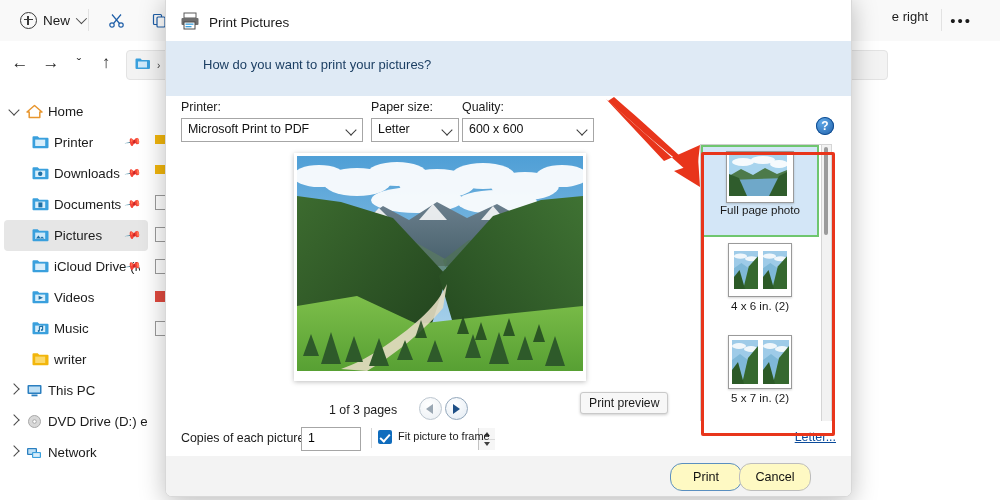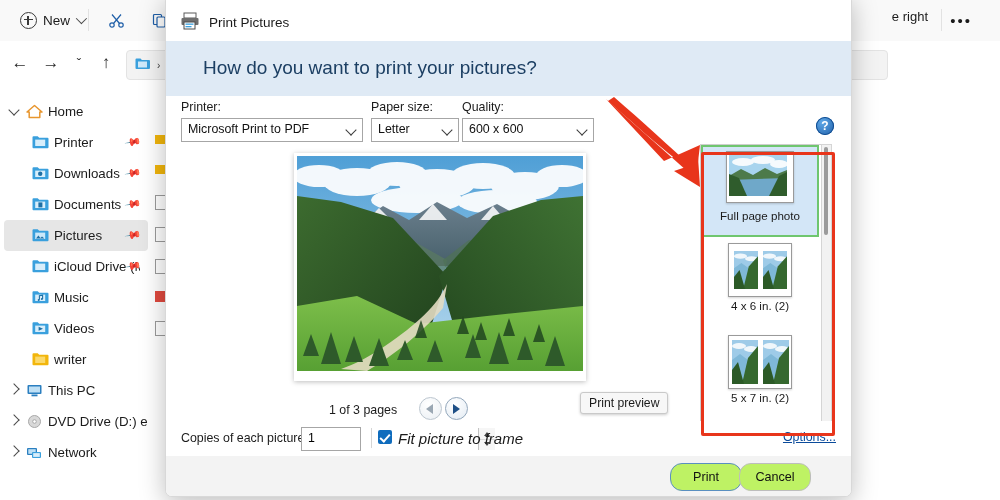--- a/index.html
+++ b/index.html
@@ -52,21 +52,21 @@
   #dialog{
     position:absolute;left:165px;top:-6px;width:685px;height:501px;
     background:#ffffff;border:1px solid #d8d8d8;border-radius:7px;
     box-shadow:0 6px 26px rgba(0,0,0,.26);overflow:hidden;
   }
   #dlg-title{position:absolute;left:0;top:0;width:685px;height:46px;background:#ffffff;}
   #dlg-title .t{position:absolute;left:43px;top:20px;font-size:13.5px;color:#1b1b1b;}
   #dlg-printer-ico{position:absolute;left:14px;top:17px;width:20px;height:18px;}
 
   #dlg-head{position:absolute;left:0;top:46px;width:685px;height:55px;background:#dfeaf5;}
-  #dlg-head .h{position:absolute;left:37px;top:16px;font-size:19px;color:#1c3f63;}
+  #dlg-head .h{position:absolute;left:37px;top:16px;font-size:13px;color:#1c3f63;}
 
   #dlg-body{position:absolute;left:0;top:101px;width:685px;height:325px;background:#fff;border-bottom:1px solid #e0e0e0;}
 
   .fld-lab{position:absolute;font-size:12.4px;color:#1b1b1b;}
   .combo{position:absolute;height:22px;background:#fff;border:1px solid #a6a6a6;border-radius:0;}
   .combo .v{position:absolute;left:6px;top:3px;font-size:12.4px;color:#111;white-space:nowrap;}
   .combo .c{position:absolute;right:7px;top:7px;width:7px;height:7px;border-right:1.3px solid #3c3c3c;border-bottom:1.3px solid #3c3c3c;transform:rotate(45deg);}
 
   #help-btn{position:absolute;left:650px;top:21px;width:18px;height:18px;border-radius:50%;
     background:radial-gradient(circle at 35% 30%,#5fa8e8,#1f5fa8);color:#fff;font-size:12px;font-weight:bold;
@@ -105,25 +105,25 @@
   #spin{position:absolute;left:176px;top:0px;width:16px;height:22px;border-left:1px solid #c3c3c3;background:#f6f6f6;}
   .sp-h{position:absolute;left:0;width:16px;height:11px;}
   .sp-h .a{position:absolute;left:5px;width:0;height:0;}
   #sp-up{top:0;border-bottom:1px solid #dadada;}
   #sp-up .a{top:4px;border-left:3px solid transparent;border-right:3px solid transparent;border-bottom:4px solid #404040;}
   #sp-dn{top:11px;}
   #sp-dn .a{top:3px;border-left:3px solid transparent;border-right:3px solid transparent;border-top:4px solid #404040;}
   #vdiv{position:absolute;left:205px;top:7px;width:1px;height:20px;background:#d5d5d5;}
   #fitchk{position:absolute;left:212px;top:9px;width:14px;height:14px;background:#0f6cbd;border-radius:2px;}
   #fitchk:after{content:"";position:absolute;left:4px;top:1.5px;width:4px;height:8px;border-right:2px solid #fff;border-bottom:2px solid #fff;transform:rotate(42deg);}
-  #fitlab{position:absolute;left:232px;top:9px;font-size:15px;color:#1b1b1b;font-style:italic;}
+  #fitlab{position:absolute;left:232px;top:9px;font-size:11px;color:#1b1b1b;}
   #options{position:absolute;right:15px;top:9px;font-size:12.4px;color:#0b4b9b;text-decoration:underline;}
 
   #dlg-foot{position:absolute;left:0;top:461px;width:685px;height:40px;background:#f3f3f3;}
-  .btn{position:absolute;top:7px;height:26px;width:70px;border-radius:12px;background:#bef264;border:1px solid #bdbdbd;
+  .btn{position:absolute;top:7px;height:26px;width:70px;border-radius:12px;background:#fef9c3;border:1px solid #bdbdbd;
     font-size:12.6px;color:#111;display:flex;align-items:center;justify-content:center;}
   #btn-print{right:109px;border:1.4px solid #5a8fc0;}
   #btn-cancel{right:40px;}
 
   
   #redbox{position:absolute;left:701px;top:152px;width:128px;height:278px;border:3px solid #e8351b;border-radius:2px;pointer-events:none;}
   #arrow{position:absolute;left:600px;top:95px;width:125px;height:95px;pointer-events:none;}
 </style>
 </head>
 <body>
@@ -235,34 +235,34 @@
 
   </svg></span>
         <span class="s-lab" style="left:50px;max-width:86px">iCloud Drive (M</span>
         <span class="pin">📌</span>
       </div>
       <div class="srow">
         <span class="s-ico" style="left:28px">
   <svg viewBox="0 0 17 15" style="width:17px;height:15px">
     <path d="M0.5 2.2a1 1 0 011-1h4.2l1.5 1.6H15.5a1 1 0 011 1v8.5a1 1 0 01-1 1H1.5a1 1 0 01-1-1z" fill="#3aa0dd"></path>
     <rect x="3.2" y="4.6" width="10" height="6.4" fill="#d8eefb"></rect>
+    <path d="M6.6 5.8 L11 7.8 L6.6 9.8 Z" fill="#1d6fa5"></path>
+  </svg></span>
+        <span class="s-lab" style="left:50px;max-width:100px">Videos</span>
+      </div>
+      <div class="srow">
+        <span class="s-ico" style="left:28px">
+  <svg viewBox="0 0 17 15" style="width:17px;height:15px">
+    <path d="M0.5 2.2a1 1 0 011-1h4.2l1.5 1.6H15.5a1 1 0 011 1v8.5a1 1 0 01-1 1H1.5a1 1 0 01-1-1z" fill="#3aa0dd"></path>
+    <rect x="3.2" y="4.6" width="10" height="6.4" fill="#d8eefb"></rect>
     <path d="M7.4 9.8 V5.8 L10.6 5.1 V9" stroke="#1d6fa5" stroke-width="1.1" fill="none"></path>
             <circle cx="6.7" cy="9.9" r="1" fill="#1d6fa5"></circle>
             <circle cx="9.9" cy="9.1" r="1" fill="#1d6fa5"></circle>
   </svg></span>
         <span class="s-lab" style="left:50px;max-width:100px">Music</span>
-      </div>
-      <div class="srow">
-        <span class="s-ico" style="left:28px">
-  <svg viewBox="0 0 17 15" style="width:17px;height:15px">
-    <path d="M0.5 2.2a1 1 0 011-1h4.2l1.5 1.6H15.5a1 1 0 011 1v8.5a1 1 0 01-1 1H1.5a1 1 0 01-1-1z" fill="#3aa0dd"></path>
-    <rect x="3.2" y="4.6" width="10" height="6.4" fill="#d8eefb"></rect>
-    <path d="M6.6 5.8 L11 7.8 L6.6 9.8 Z" fill="#1d6fa5"></path>
-  </svg></span>
-        <span class="s-lab" style="left:50px;max-width:100px">Videos</span>
       </div>
       <div class="srow">
         <span class="s-ico" style="left:28px">
   <svg viewBox="0 0 17 15" style="width:17px;height:15px">
     <path d="M0.5 2.2a1 1 0 011-1h4.2l1.5 1.6H15.5a1 1 0 011 1v8.5a1 1 0 01-1 1H1.5a1 1 0 01-1-1z" fill="#f2b60c"></path>
     <rect x="3.2" y="4.6" width="10" height="6.4" fill="#fbd96b"></rect>
 
   </svg></span>
         <span class="s-lab" style="left:50px;max-width:100px">writer</span>
       </div>
@@ -439,21 +439,21 @@
         <g fill="#fff" opacity=".9">
                 <ellipse cx="14" cy="8" rx="11" ry="4"></ellipse>
                 <ellipse cx="34" cy="6" rx="12" ry="4"></ellipse>
                 <ellipse cx="50" cy="10" rx="9" ry="4"></ellipse>
               </g>
         <path d="M0 22 L12 15 L24 21 L36 14 L48 20 L58 16 L58 42 L0 42 Z" fill="#4d7a4a"></path>
         <path d="M0 26 L58 24 L58 42 L0 42 Z" fill="#6fa8c9"></path>
         <path d="M0 20 L0 42 L18 42 L10 24 Z" fill="#2f5c2c"></path>
         <path d="M58 18 L58 42 L40 42 L50 22 Z" fill="#2f5c2c"></path>
       </svg></div>
-          <div class="cap" style="top:64px">Full page photo</div>
+          <div class="cap" style="top:58px">Full page photo</div>
         </div>
         <div class="lay">
           <div class="thumb" style="width:62px;height:52px;display:flex;align-items:center;justify-content:center;gap:5px">
       <svg width="24" height="38" viewBox="0 0 26 44" preserveAspectRatio="none">
         <rect width="26" height="44" fill="#9ecbe8"></rect>
         <g fill="#fff" opacity=".85">
                 <ellipse cx="7" cy="6" rx="7" ry="3"></ellipse>
                 <ellipse cx="19" cy="9" rx="7" ry="3"></ellipse>
               </g>
         <path d="M0 20 L8 14 L16 20 L26 15 L26 44 L0 44 Z" fill="#7fb8d8"></path>
@@ -513,21 +513,21 @@
             <span class="a"></span>
           </div>
         <div class="sp-h" id="sp-dn">
             <span class="a"></span>
           </div>
       </div>
     </div>
     <div id="vdiv"></div>
     <div id="fitchk"></div>
     <span id="fitlab">Fit picture to frame</span>
-    <span id="options">Options...</span>
+    <span id="options">Letter...</span>
   </div>
 
   <div id="dlg-foot">
     <div class="btn" id="btn-print">Print</div>
     <div class="btn" id="btn-cancel">Cancel</div>
   </div>
 </div>
 
 <div id="redbox"></div>
 <svg id="arrow" viewBox="0 0 125 95">

